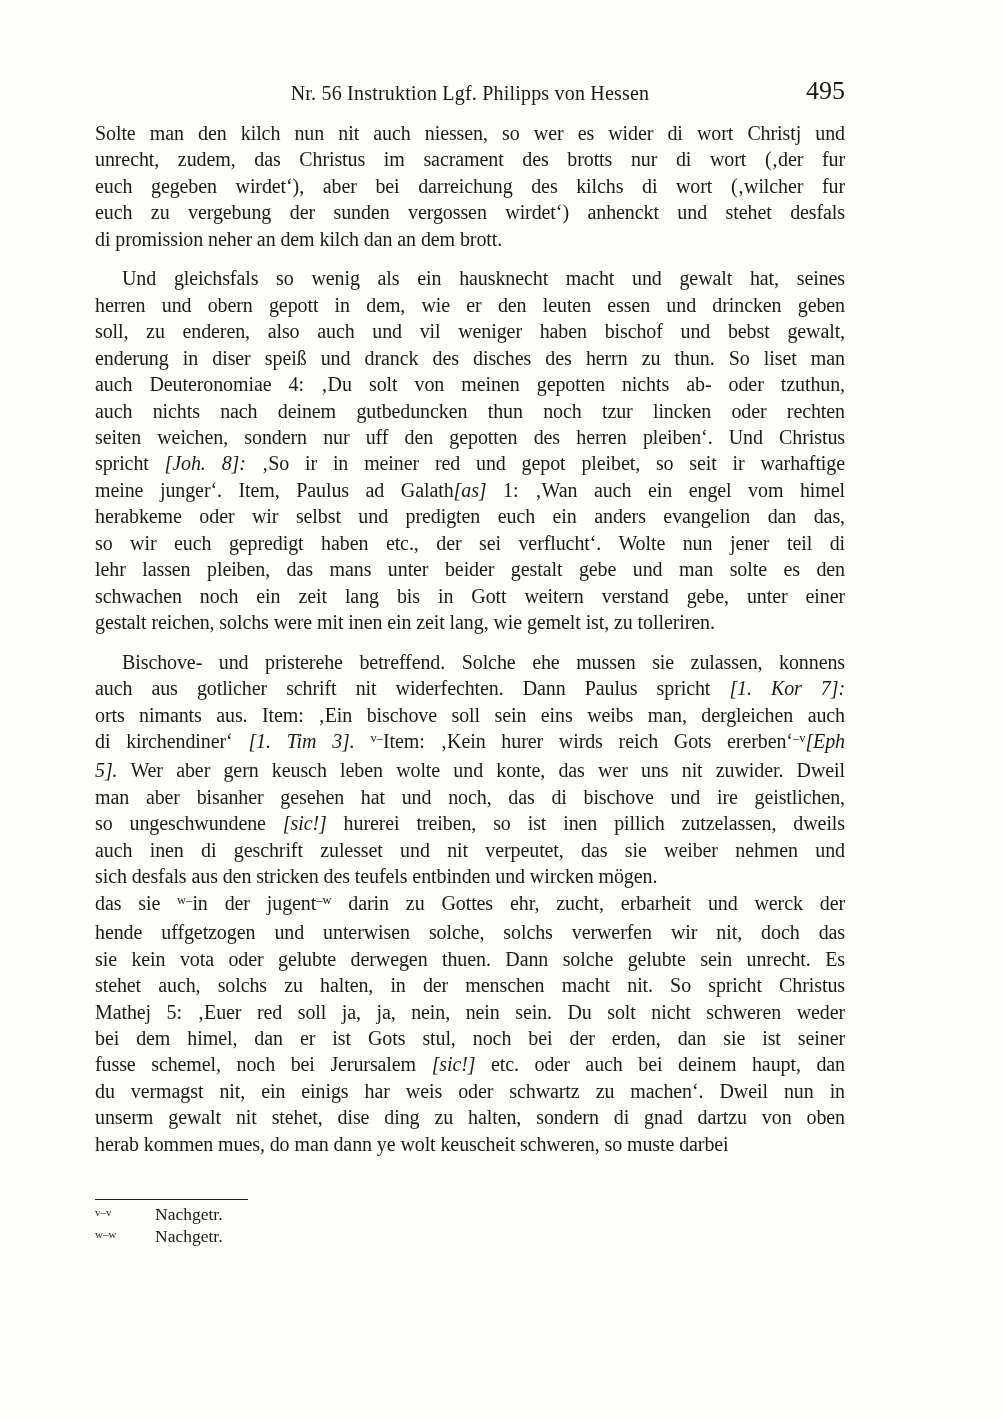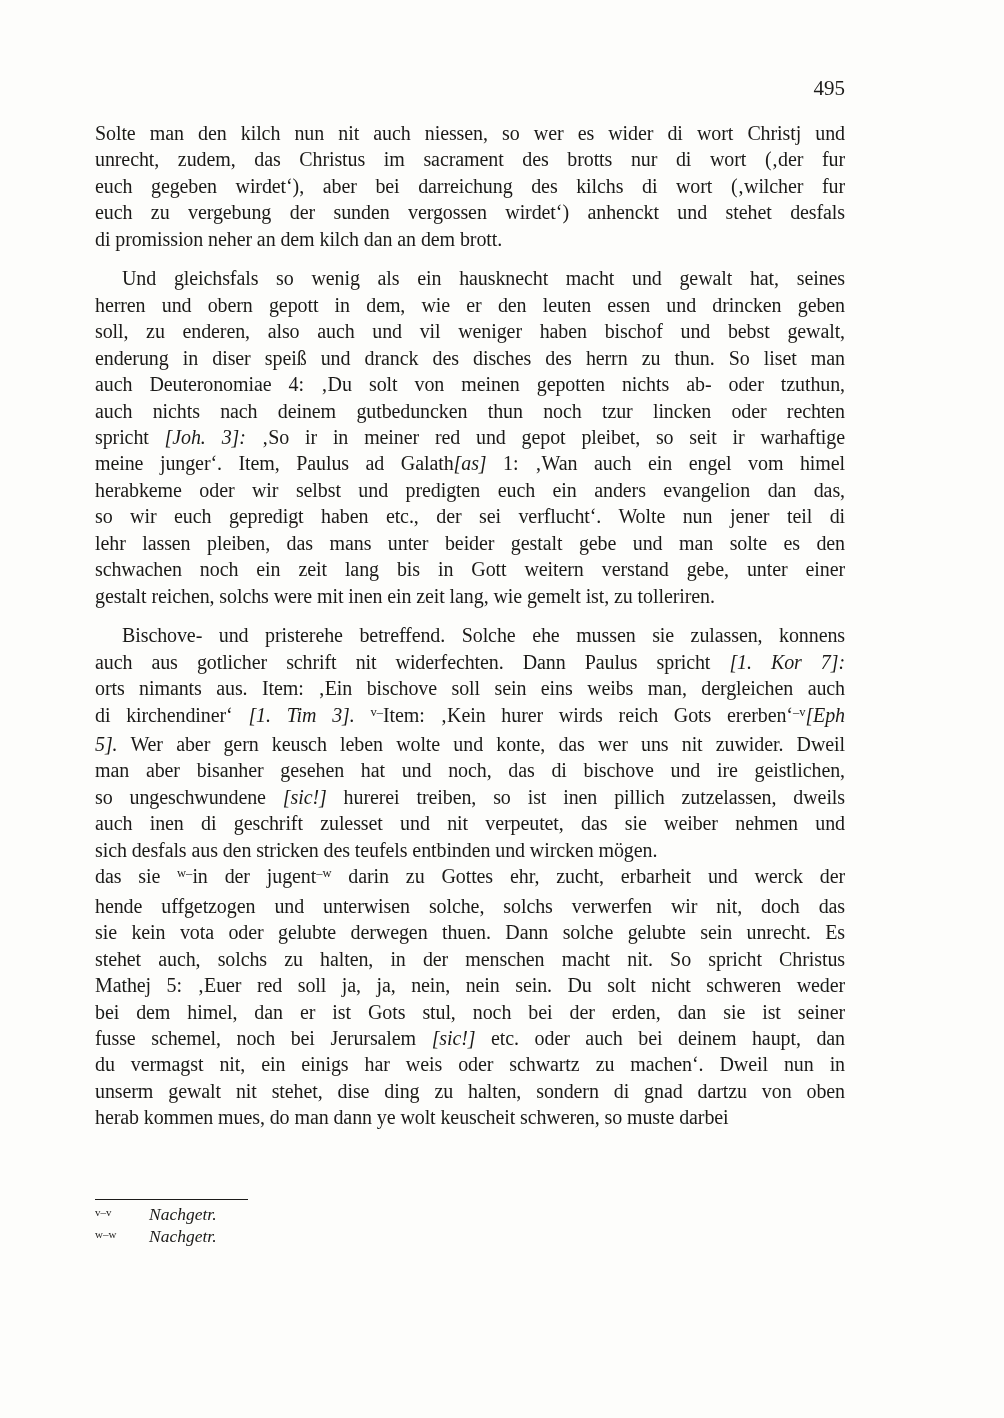--- a/index.html
+++ b/index.html
@@ -15,21 +15,21 @@
   .running-header {
     position:absolute; left:95px; top:80px; width:750px; height:28px;
   }
   .rh-title {
     position:absolute; left:0; right:0; top:2px;
     text-align:center;
     font-size:20px; letter-spacing:0.2px;
   }
   .rh-page {
     position:absolute; right:0; top:-4px;
-    font-size:21px;
+    font-size:26px;
   }
   .text-body {
     position:absolute; left:95px; top:120px; width:750px;
     font-size:20px; line-height:26.45px;
     letter-spacing:-0.1px;
   }
   .line {
     text-align:justify;
     text-align-last:justify;
     white-space:normal;
@@ -53,49 +53,50 @@
   .fn-line {
     font-size:17.5px; line-height:19.5px;
   }
   .fn-marker {
     display:inline-block; width:54px; text-align:left;
     font-size:11px;
     position:relative; top:-4px;
     font-style:normal;
   }
   .fn-text {
-    font-style:italic;
-    margin-left:0;
+    margin-left:6px;
   }
 </style>
 </head>
 <body>
 
 <div class="page">
 
   <div class="running-header">
+    <div class="rh-title">Nr. 56 Instruktion Lgf. Philipps von Hessen</div>
     <div class="rh-page">495</div>
   </div>
 
   <div class="text-body">
       <div class="para">
         <div class="line"><span class="run">Solte man den kilch nun nit auch niessen, so wer es wider di wort Christj und</span></div>
         <div class="line"><span class="run">unrecht, zudem, das Christus im sacrament des brotts nur di wort (‚der fur</span></div>
         <div class="line"><span class="run">euch gegeben wirdet‘), aber bei darreichung des kilchs di wort (‚wilcher fur</span></div>
         <div class="line"><span class="run">euch zu vergebung der sunden vergossen wirdet‘) anhenckt und stehet desfals</span></div>
         <div class="line final"><span class="run">di promission neher an dem kilch dan an dem brott.</span></div>
       </div>
       <div class="para">
         <div class="line indent"><span class="run">Und gleichsfals so wenig als ein hausknecht macht und gewalt hat, seines</span></div>
         <div class="line"><span class="run">herren und obern gepott in dem, wie er den leuten essen und drincken geben</span></div>
         <div class="line"><span class="run">soll, zu enderen, also auch und vil weniger haben bischof und bebst gewalt,</span></div>
         <div class="line"><span class="run">enderung in diser speiß und dranck des disches des herrn zu thun. So liset man</span></div>
         <div class="line"><span class="run">auch Deuteronomiae 4: ‚Du solt von meinen gepotten nichts ab- oder tzuthun,</span></div>
         <div class="line"><span class="run">auch nichts nach deinem gutbeduncken thun noch tzur lincken oder rechten</span></div>
-        <div class="line"><span class="run">spricht </span><span class="run it">[Joh. 3]:</span><span class="run"> ‚So ir in meiner red und gepot pleibet, so seit ir warhaftige</span></div>
+        <div class="line"><span class="run">seiten weichen, sondern nur uff den gepotten des herren pleiben‘. Und Christus</span></div>
+        <div class="line"><span class="run">spricht </span><span class="run it">[Joh. 8]:</span><span class="run"> ‚So ir in meiner red und gepot pleibet, so seit ir warhaftige</span></div>
         <div class="line"><span class="run">meine junger‘. Item, Paulus ad Galath</span><span class="run it">[as]</span><span class="run"> 1: ‚Wan auch ein engel vom himel</span></div>
         <div class="line"><span class="run">herabkeme oder wir selbst und predigten euch ein anders evangelion dan das,</span></div>
         <div class="line"><span class="run">so wir euch gepredigt haben etc., der sei verflucht‘. Wolte nun jener teil di</span></div>
         <div class="line"><span class="run">lehr lassen pleiben, das mans unter beider gestalt gebe und man solte es den</span></div>
         <div class="line"><span class="run">schwachen noch ein zeit lang bis in Gott weitern verstand gebe, unter einer</span></div>
         <div class="line final"><span class="run">gestalt reichen, solchs were mit inen ein zeit lang, wie gemelt ist, zu tolleriren.</span></div>
       </div>
       <div class="para">
         <div class="line indent"><span class="run">Bischove- und pristerehe betreffend. Solche ehe mussen sie zulassen, konnens</span></div>
         <div class="line"><span class="run">auch aus gotlicher schrift nit widerfechten. Dann Paulus spricht </span><span class="run it">[1. Kor 7]:</span></div>

